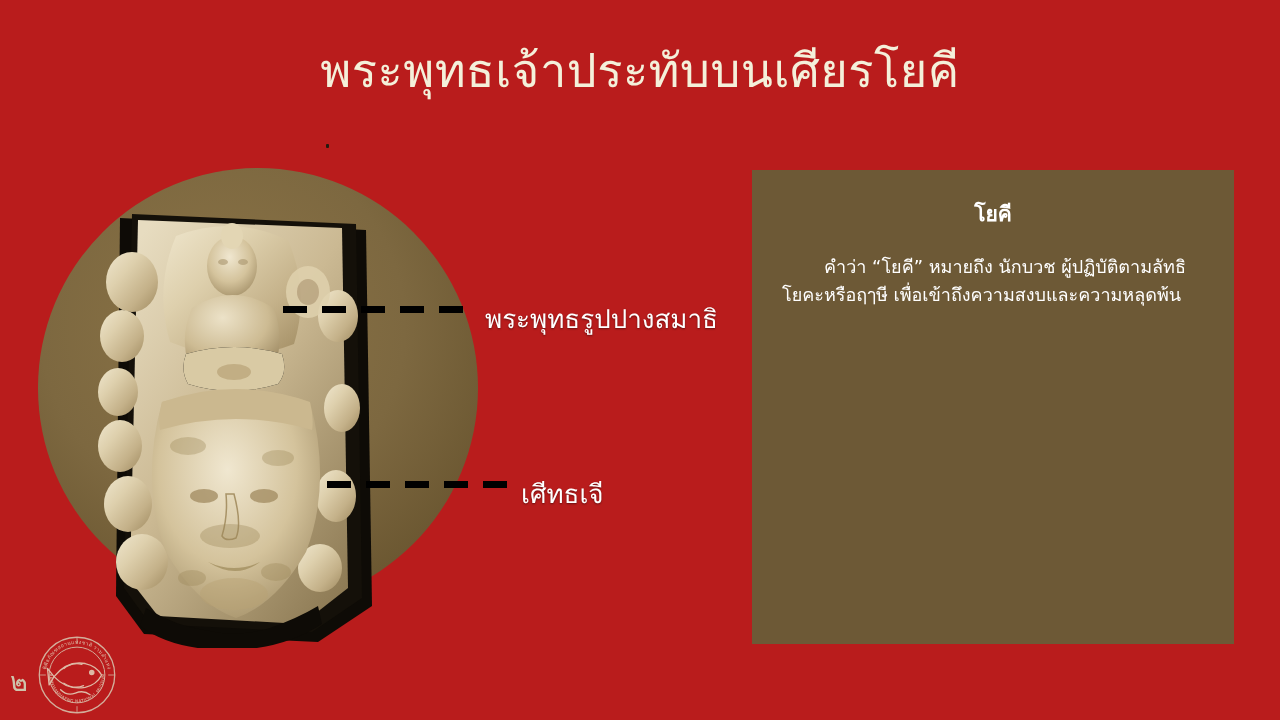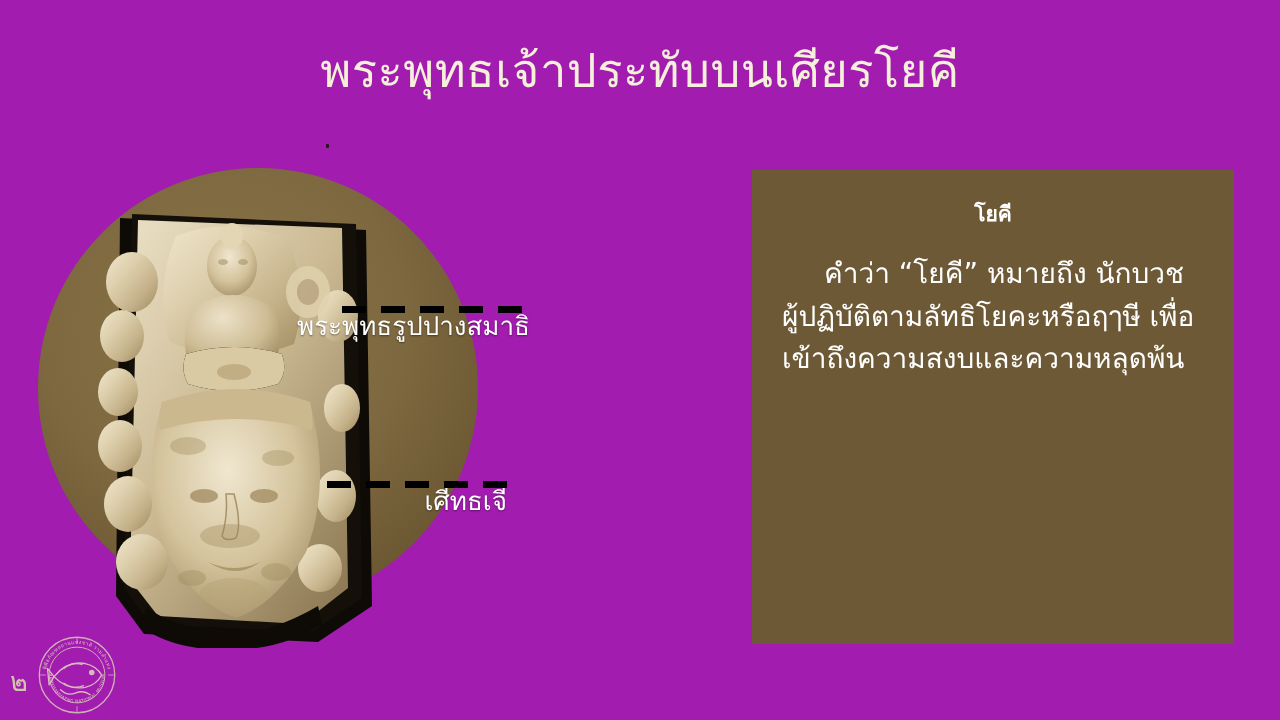--- a/index.html
+++ b/index.html
@@ -10,21 +10,21 @@
   }
   body {
     font-family: "Liberation Sans", "DejaVu Sans", sans-serif;
   }
 
   .slide {
     position: relative;
     width: 1280px;
     height: 720px;
     overflow: hidden;
-    background: #a21caf;
+    background: #b91c1c;
   }
 
   
   .title {
     position: absolute;
     left: 0;
     top: 44px;
     width: 1280px;
     text-align: center;
     color: #f4f0da;
@@ -69,21 +69,21 @@
   .artifact {
     position: absolute;
     left: 42px;
     top: 28px;
     width: 312px;
     height: 452px;
   }
   .artifact svg { display:block; width:100%; height:100%; }
 
   
-  .callout { position: absolute; display: flex; align-items: flex-end; flex-direction: column; }
+  .callout { position: absolute; display: flex; align-items: flex-start; }
 
   .callout-1 { left: 283px; top: 306px; }
   .callout-2 { left: 327px; top: 481px; }
 
   .dashline {
     display: block;
     height: 7px;
     background-image: repeating-linear-gradient(
       to right,
       #000 0px, #000 24px,
@@ -120,21 +120,21 @@
     color: #ffffff;
     font-size: 21px;
     line-height: 1.2;
     margin: 8px 0 26px 0;
     font-family: "DejaVu Sans", "Liberation Sans", sans-serif;
     font-weight: bold;
   }
 
   .panel-para {
     color: #ffffff;
-    font-size: 28px;
+    font-size: 18px;
     line-height: 1.52;
     text-indent: 42px;
     margin: 4px 0 22px 0;
     font-family: "DejaVu Sans", "Liberation Sans", sans-serif;
   }
   .panel-para:last-child { margin-bottom: 0; }
 
   
   .page-number {
     position: absolute;

